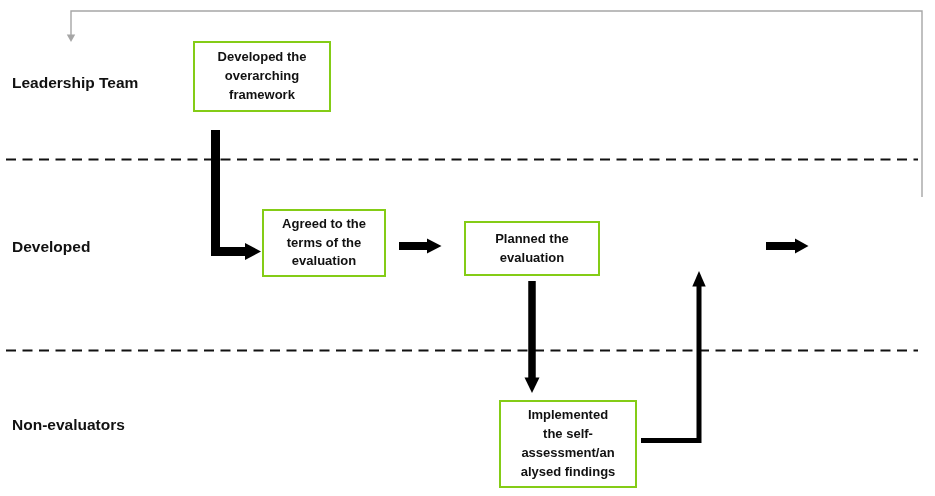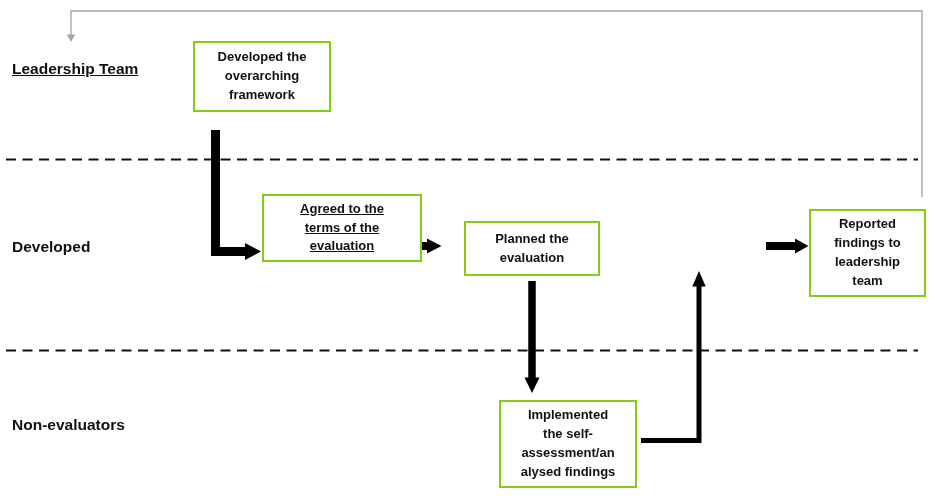--- a/index.html
+++ b/index.html
@@ -25,42 +25,42 @@
   }
   .lane-label {
     position: absolute;
     left: 12px;
     color: #111111;
     font-size: 15.5px;
     font-weight: bold;
     white-space: nowrap;
     z-index: 2;
   }
-  .lane-label.leadership { top: 60px; text-decoration: underline; }
+  .lane-label.leadership { top: 74px; }
   .lane-label.evaluators { top: 238px; }
   .lane-label.nonevaluators { top: 416px; text-align: center; }
   .flow-box {
     position: absolute;
     box-sizing: border-box;
     background: #ffffff;
     border: 2px solid #84cc16;
     color: #111111;
     font-size: 13px;
     font-weight: bold;
     line-height: 1.45;
     text-align: center;
     white-space: pre-line;
     display: flex;
     align-items: center;
     justify-content: center;
     z-index: 2;
     padding: 2px 4px;
   }
   .box-developed   { left: 193px; top: 41px;  width: 138px; height: 71px; }
-  .box-agreed      { left: 262px; top: 194px; width: 160px; height: 68px; text-decoration: underline; }
+  .box-agreed      { left: 262px; top: 209px; width: 124px; height: 68px; }
   .box-planned     { left: 464px; top: 221px; width: 136px; height: 55px; }
   .box-finalized   { left: 625px; top: 219px; width: 138px; height: 49px; }
   .box-reported    { left: 809px; top: 209px; width: 117px; height: 88px; }
   .box-implemented { left: 499px; top: 400px; width: 138px; height: 88px; text-align: center; }
 </style>
 </head>
 <body>
 
 <div class="figure">
 
@@ -105,22 +105,18 @@
   <div class="lane-label nonevaluators">Non-evaluators</div>
 
   <div class="flow-box box-developed">Developed the
 overarching
 framework</div>
   <div class="flow-box box-agreed">Agreed to the
 terms of the
 evaluation</div>
   <div class="flow-box box-planned">Planned the
 evaluation</div>
-  <div class="flow-box box-reported">Reported
-findings to
-leadership
-team</div>
   <div class="flow-box box-implemented">Implemented
 the self-
 assessment/an
 alysed findings</div>
 
 </div>
 
 </body></html>

